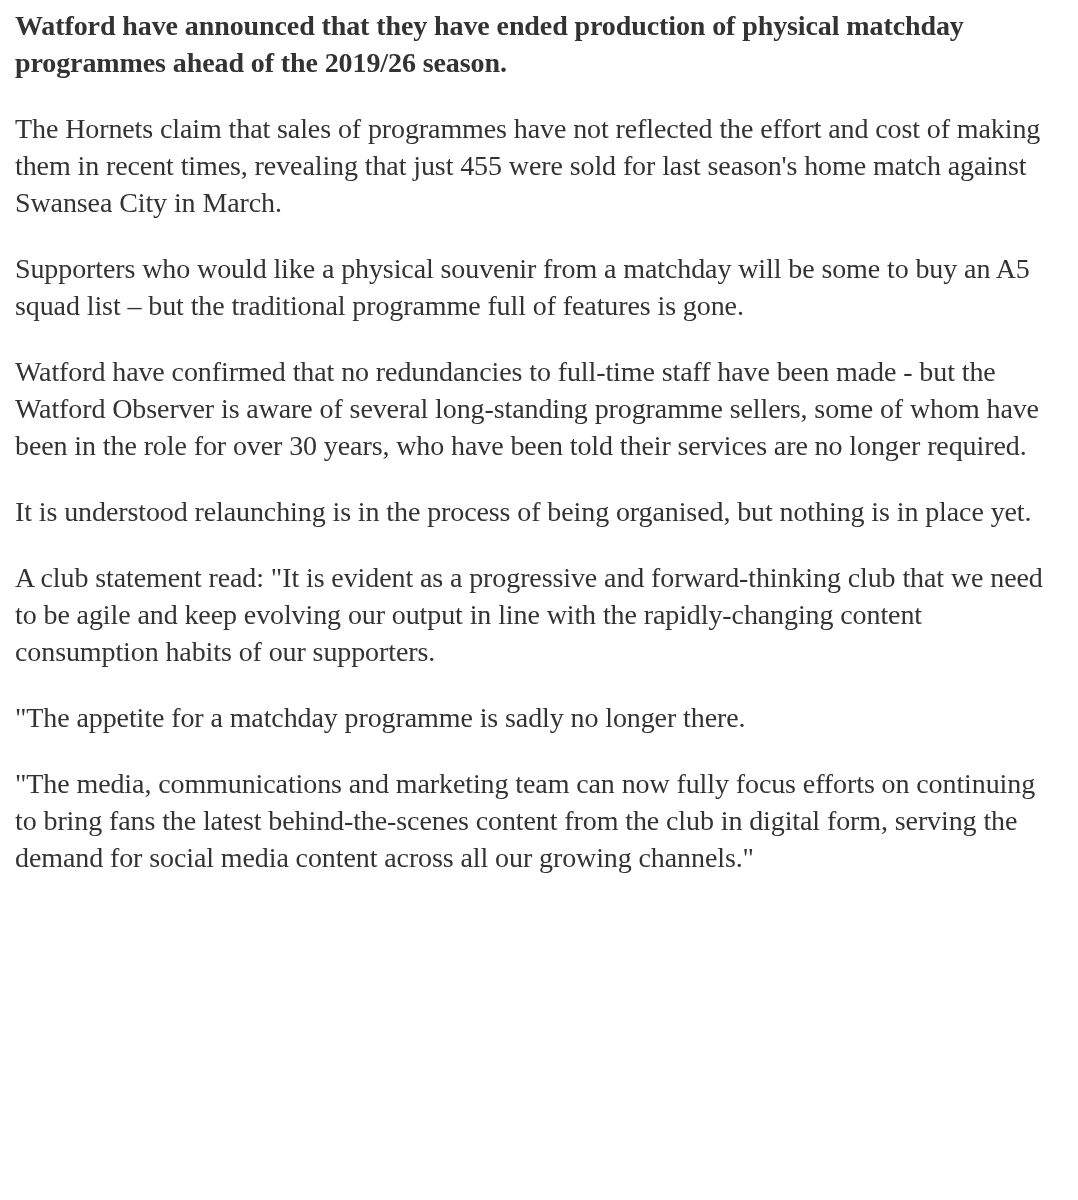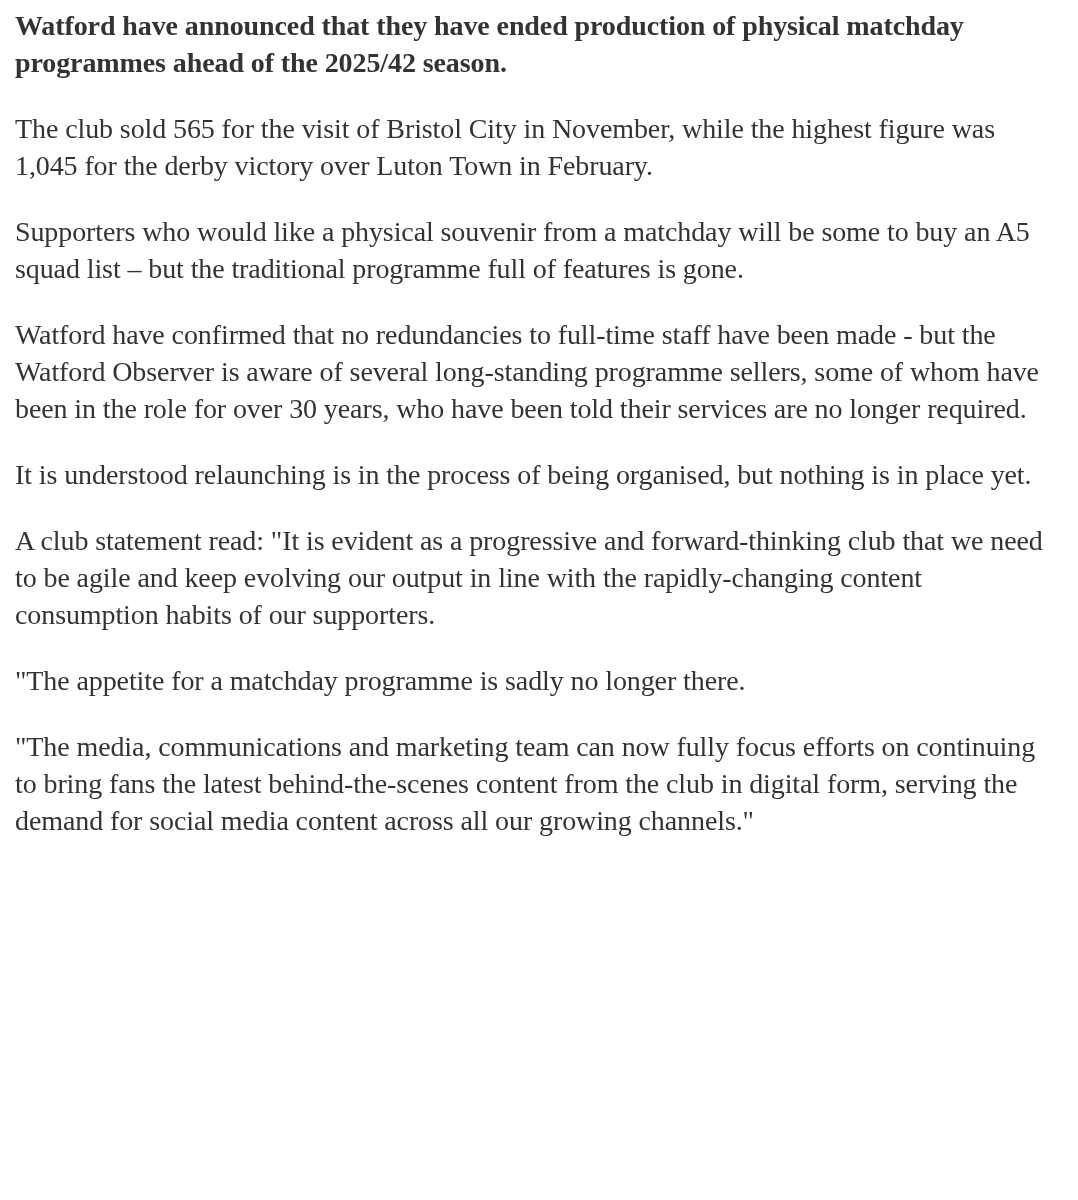--- a/index.html
+++ b/index.html
@@ -21,21 +21,21 @@
     margin: 0 0 29px 0;
   }
   .article p.lead {
     font-weight: 700;
   }
 </style>
 </head>
 <body>
 
 <div class="article">
-  <p class="lead">Watford have announced that they have ended production of physical matchday programmes ahead of the 2025/42 season.</p>
-  <p>The club sold 565 for the visit of Bristol City in November, while the highest figure was 1,045 for the derby victory over Luton Town in February.</p>
+  <p class="lead">Watford have announced that they have ended production of physical matchday programmes ahead of the 2019/26 season.</p>
+  <p>The Hornets claim that sales of programmes have not reflected the effort and cost of making them in recent times, revealing that just 455 were sold for last season's home match against Swansea City in March.</p>
   <p>Supporters who would like a physical souvenir from a matchday will be some to buy an A5 squad list – but the traditional programme full of features is gone.</p>
   <p>Watford have confirmed that no redundancies to full-time staff have been made - but the Watford Observer is aware of several long-standing programme sellers, some of whom have been in the role for over 30 years, who have been told their services are no longer required.</p>
   <p>It is understood relaunching is in the process of being organised, but nothing is in place yet.</p>
   <p>A club statement read: "It is evident as a progressive and forward-thinking club that we need to be agile and keep evolving our output in line with the rapidly-changing content consumption habits of our supporters.</p>
   <p>"The appetite for a matchday programme is sadly no longer there.</p>
   <p>"The media, communications and marketing team can now fully focus efforts on continuing to bring fans the latest behind-the-scenes content from the club in digital form, serving the demand for social media content across all our growing channels."</p>
 </div>
 
 </body></html>

